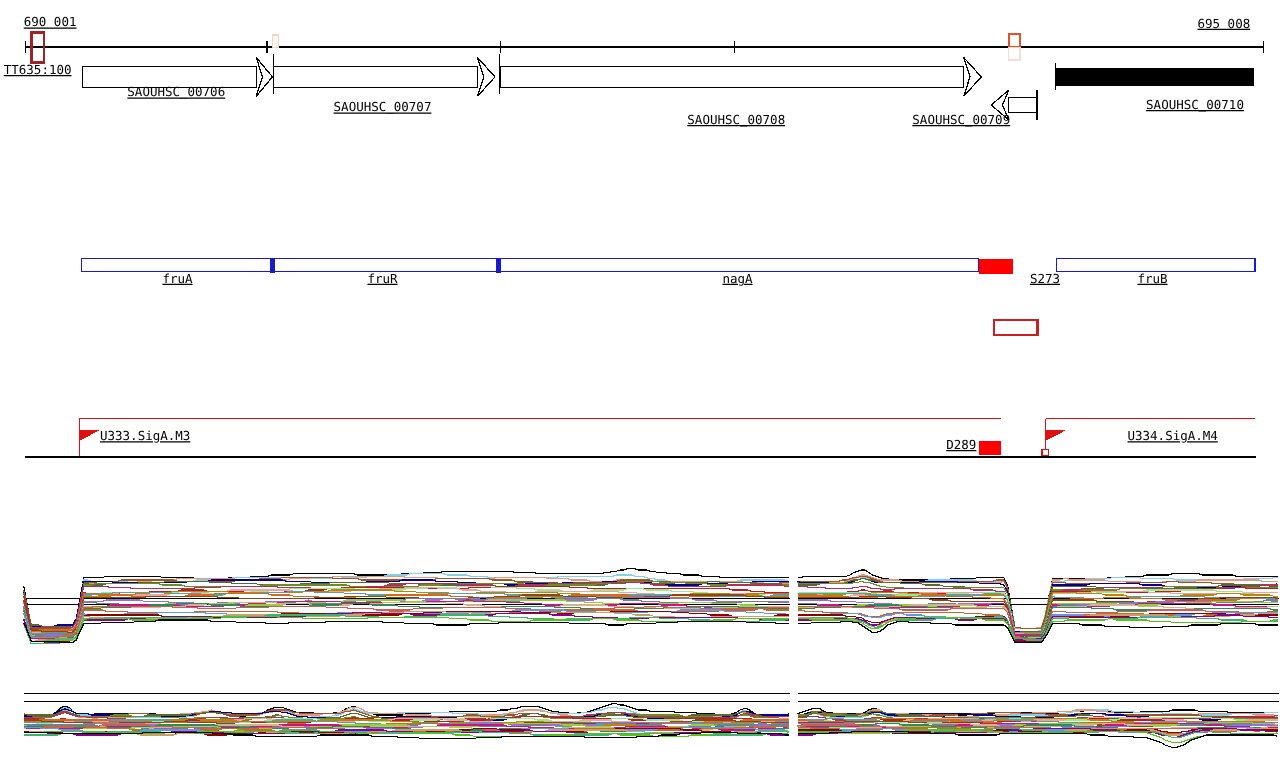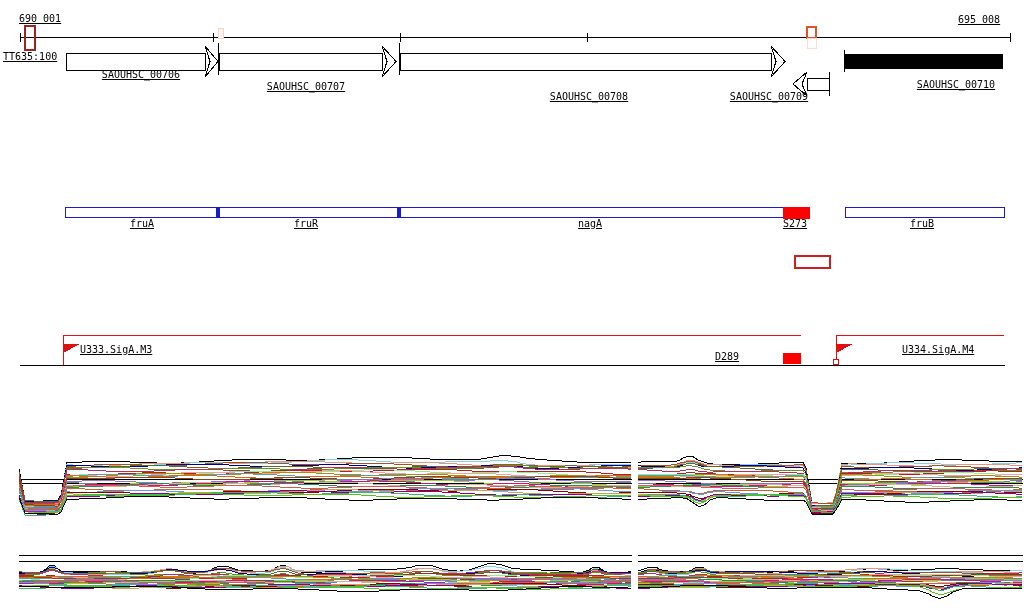--- a/index.html
+++ b/index.html
@@ -220,18 +220,18 @@
 
 <div class="lbl ctr" style="left:141px;top:70px">SAOUHSC_00706</div>
 <div class="lbl ctr" style="left:306px;top:82px">SAOUHSC_00707</div>
 <div class="lbl ctr" style="left:589px;top:92px">SAOUHSC_00708</div>
 <div class="lbl ctr" style="left:769px;top:92px">SAOUHSC_00709</div>
 <div class="lbl ctr" style="left:956px;top:80px">SAOUHSC_00710</div>
 
 <div class="lbl ctr" style="left:142px;top:219px">fruA</div>
 <div class="lbl ctr" style="left:306px;top:219px">fruR</div>
 <div class="lbl ctr" style="left:590px;top:219px">nagA</div>
-<div class="lbl ctr" style="left:795px;top:219px">S273</div>
+<div class="lbl ctr" style="left:836px;top:219px">S273</div>
 <div class="lbl ctr" style="left:922px;top:219px">fruB</div>
 
 <div class="lbl" style="left:80px;top:345px">U333.SigA.M3</div>
-<div class="lbl" style="left:715px;top:352px">D289</div>
+<div class="lbl" style="left:757px;top:352px">D289</div>
 <div class="lbl" style="left:902px;top:345px">U334.SigA.M4</div>
 
 </body></html>

